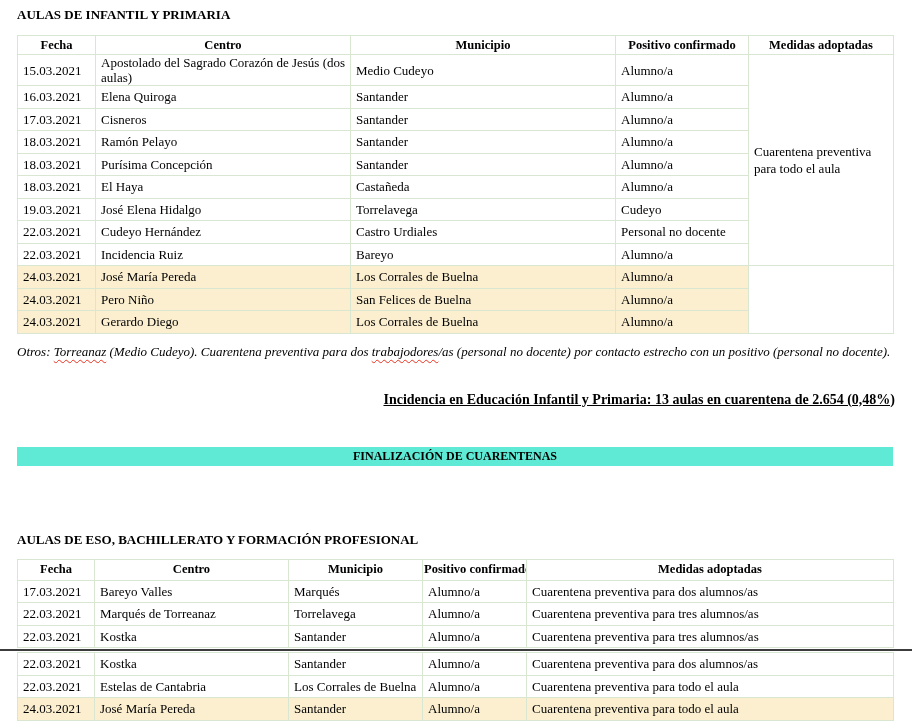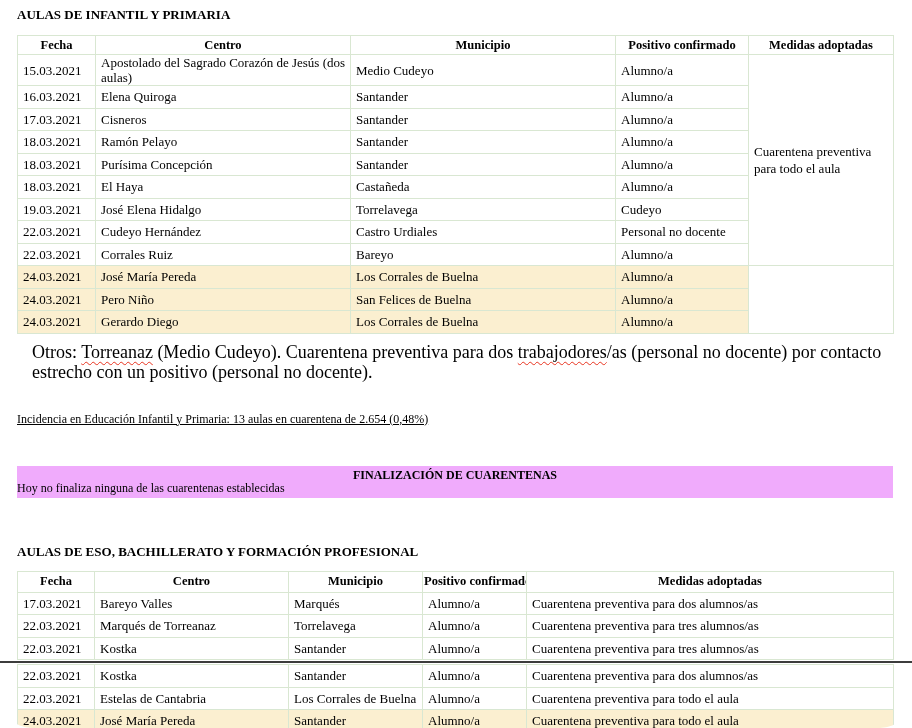--- a/index.html
+++ b/index.html
@@ -11,21 +11,21 @@
     overflow:hidden;
     font-family:"Liberation Serif","DejaVu Serif",serif;
     color:#000;
     border-radius:32px;
   }
   .sec-title{
     margin:8px 0 0 0;
     font-size:13px;line-height:13px;
     font-weight:bold;
   }
-  .sec-title.second{margin-top:47px;}
+  .sec-title.second{margin-top:67px;}
   table{
     border-collapse:collapse;
     table-layout:fixed;
     width:876px;
   }
   .t1{margin-top:14px;}
   .t2a{margin-top:13px;}
   .t2b{margin-top:0;}
   th,td{
     border:1px solid #d9e7d2;
@@ -48,41 +48,42 @@
   .t2a thead tr{height:21px;}
   .t2a tbody tr,.t2b tbody tr{height:22.5px;}
   tr.hl td{background:#fbefd0;}
   td.medidas{
     vertical-align:middle;
     line-height:17px;
     padding-right:10px;
   }
   tr.hl td.nobg{background:#ffffff;}
   .otros{
-    margin:8px 0 0 15px;
-    font-size:18px;
+    margin:8px 0 0 0;
+    font-size:13px;
     line-height:20px;
+    font-style:italic;
   }
   .misspell{
     text-decoration:underline wavy #e8331f;
     text-decoration-thickness:1px;
     text-underline-offset:3px;
     text-decoration-skip-ink:none;
   }
   .incidencia{
     margin:30px 0 0 0;
-    text-align:left;
-    font-size:12px;
-    font-weight:normal;
+    text-align:right;
+    font-size:14px;
+    font-weight:bold;
   }
   .incidencia span{text-decoration:underline;}
   .fin-band{
     margin-top:39px;
     width:876px;
-    background:#f0abfc;
+    background:#5eead4;
     padding:2px 0 3px 0;
   }
   .fin-title{
     text-align:center;
     font-weight:bold;
     font-size:12px;
     line-height:14px;
   }
   .fin-text{
     text-align:left;
@@ -177,21 +178,21 @@
         <td>Cudeyo</td>
       </tr>
       <tr>
         <td>22.03.2021</td>
         <td>Cudeyo Hernández</td>
         <td>Castro Urdiales</td>
         <td>Personal no docente</td>
       </tr>
       <tr>
         <td>22.03.2021</td>
-        <td>Corrales Ruiz</td>
+        <td>Incidencia Ruiz</td>
         <td>Bareyo</td>
         <td>Alumno/a</td>
       </tr>
       <tr class="hl">
         <td>24.03.2021</td>
         <td>José María Pereda</td>
         <td>Los Corrales de Buelna</td>
         <td>Alumno/a</td>
         <td class="nobg" rowspan="3"></td>
       </tr>
@@ -209,21 +210,20 @@
       </tr>
     </tbody>
   </table>
 
   <p class="otros"><span>Otros: </span><span class="misspell">Torreanaz</span><span> (Medio Cudeyo). Cuarentena preventiva para dos </span><span class="misspell">trabajodores</span><span>/as (personal no docente) por contacto estrecho con un positivo (personal no docente).</span></p>
 
   <p class="incidencia"><span>Incidencia en Educación Infantil y Primaria: 13 aulas en cuarentena de 2.654 (0,48%)</span></p>
 
   <div class="fin-band">
     <div class="fin-title">FINALIZACIÓN DE CUARENTENAS</div>
-    <div class="fin-text">Hoy no finaliza ninguna de las cuarentenas establecidas</div>
   </div>
 
   <h1 class="sec-title second">AULAS DE ESO, BACHILLERATO Y FORMACIÓN PROFESIONAL</h1>
 
   <table class="t2 t2a">
     <colgroup>
       <col class="c-fecha">
         <col class="c-centro">
         <col class="c-muni">
         <col class="c-pos">

